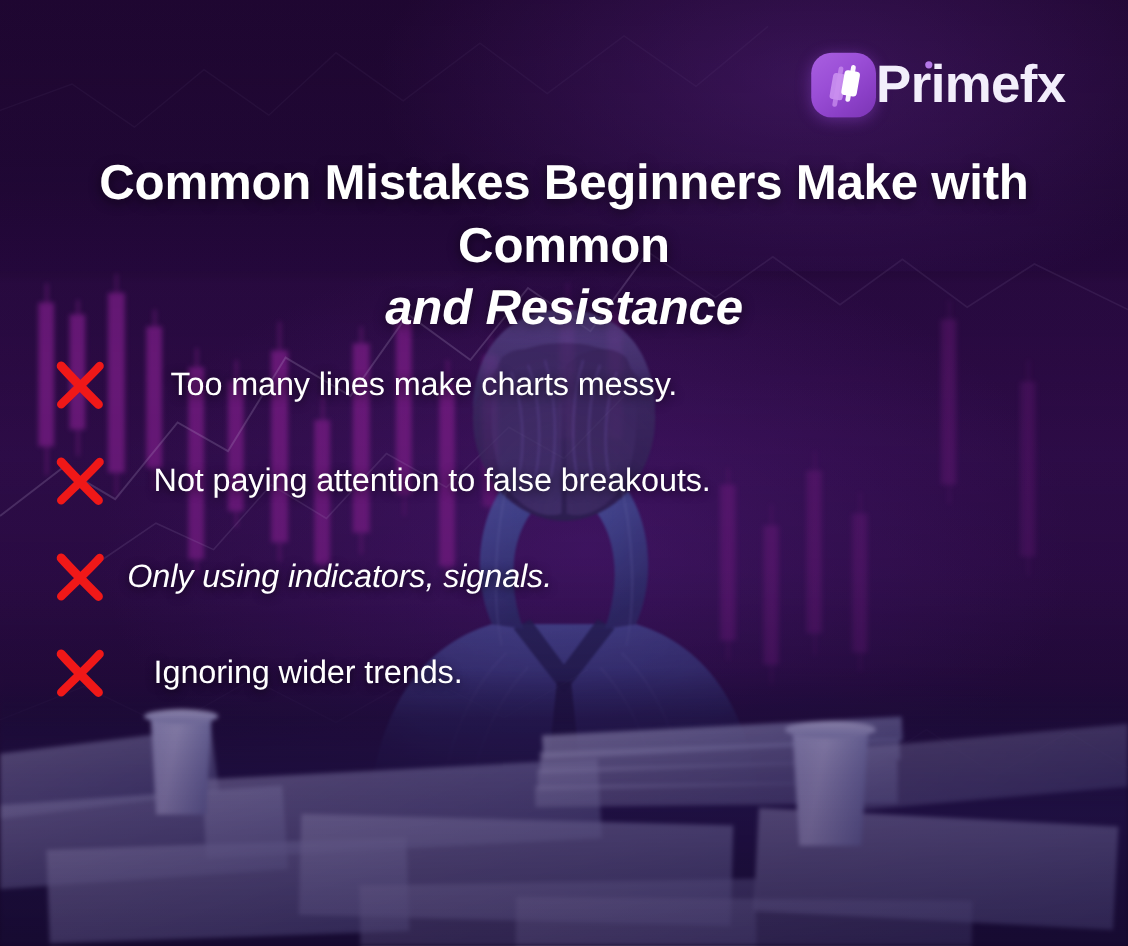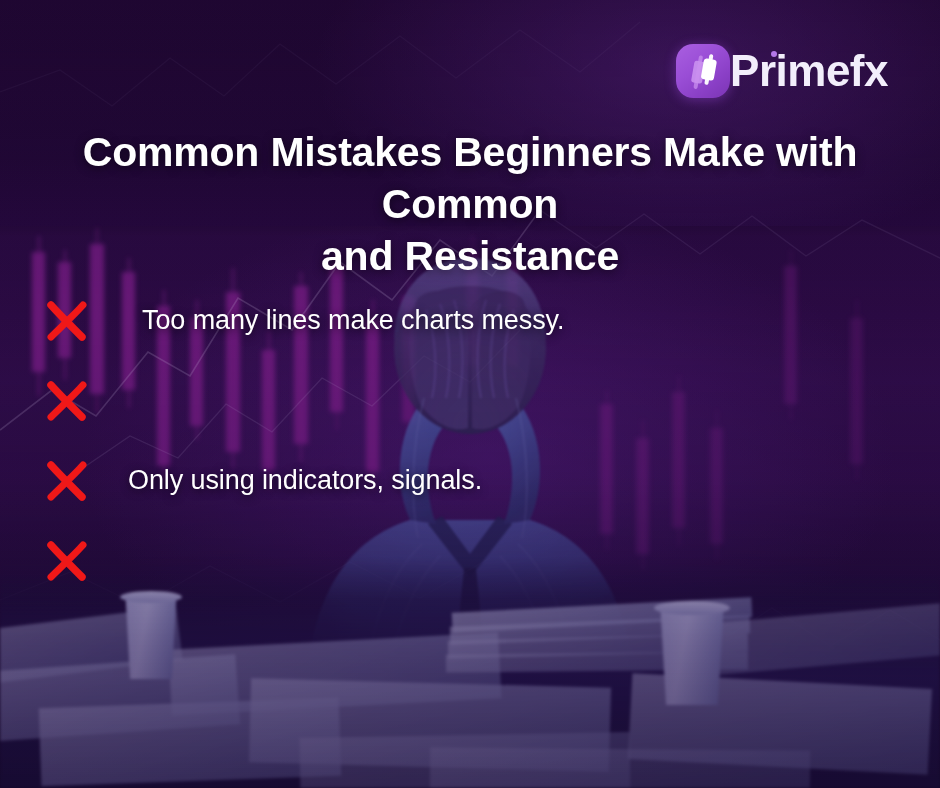--- a/index.html
+++ b/index.html
@@ -147,21 +147,21 @@
   .row-text {
     color:#ffffff;
     font-size:27px;
     font-weight:400;
     letter-spacing:-0.1px;
     text-shadow:0 2px 8px rgba(0,0,0,0.7);
     white-space:nowrap;
   }
   .row:nth-child(1) .row-text { margin-left:52px; }
   .row:nth-child(2) .row-text { margin-left:38px; }
-  .row:nth-child(3) .row-text { margin-left:38px; }
+  .row:nth-child(3) .row-text { margin-left:16px;font-style:italic; }
   .row:nth-child(4) .row-text { margin-left:38px; }
 </style>
 </head>
 <body>
 
 <div class="poster">
 
   <div class="bg-base"></div>
   <div class="bg-topband"></div>
   <div class="bg-topband-glow"></div>
@@ -321,50 +321,52 @@
           <rect x="26" y="14" width="13" height="21" rx="3" fill="#ffffff"></rect>
           <rect x="30.5" y="9" width="4" height="31" rx="2" fill="#ffffff" opacity="0.95"></rect>
         </g>
       </svg>
     </div>
     <div class="logo-text">Primefx<span class="logo-dot"></span></div>
   </div>
 
   <div class="title">
     <span style="display: block;">Common Mistakes Beginners Make with Common</span>
-    <span style="display: block;">and Resistance</span>
+    <span style="display: block; font-style: italic;">and Resistance</span>
   </div>
 
   <div class="list">
 
     <div class="row">
       <svg class="xmark" viewBox="0 0 46 46">
         <path d="M7 8 C14 16 30 32 38 40" stroke="#f01818" stroke-width="7.5" stroke-linecap="round" fill="none"></path>
         <path d="M39 8 C32 16 15 32 7 40" stroke="#f01818" stroke-width="7" stroke-linecap="round" fill="none"></path>
       </svg>
       <div class="row-text">Too many lines make charts messy.</div>
     </div>
 
     <div class="row">
       <svg class="xmark" viewBox="0 0 46 46">
         <path d="M7 8 C14 16 30 32 38 40" stroke="#f01818" stroke-width="7.5" stroke-linecap="round" fill="none"></path>
         <path d="M39 8 C32 16 15 32 7 40" stroke="#f01818" stroke-width="7" stroke-linecap="round" fill="none"></path>
       </svg>
+      <div class="row-text">Not paying attention to false breakouts.</div>
     </div>
 
     <div class="row">
       <svg class="xmark" viewBox="0 0 46 46">
         <path d="M7 8 C14 16 30 32 38 40" stroke="#f01818" stroke-width="7.5" stroke-linecap="round" fill="none"></path>
         <path d="M39 8 C32 16 15 32 7 40" stroke="#f01818" stroke-width="7" stroke-linecap="round" fill="none"></path>
       </svg>
       <div class="row-text">Only using indicators, signals.</div>
     </div>
 
     <div class="row">
       <svg class="xmark" viewBox="0 0 46 46">
         <path d="M7 8 C14 16 30 32 38 40" stroke="#f01818" stroke-width="7.5" stroke-linecap="round" fill="none"></path>
         <path d="M39 8 C32 16 15 32 7 40" stroke="#f01818" stroke-width="7" stroke-linecap="round" fill="none"></path>
       </svg>
+      <div class="row-text">Ignoring wider trends.</div>
     </div>
 
   </div>
 
 </div>
 
 </body></html>

